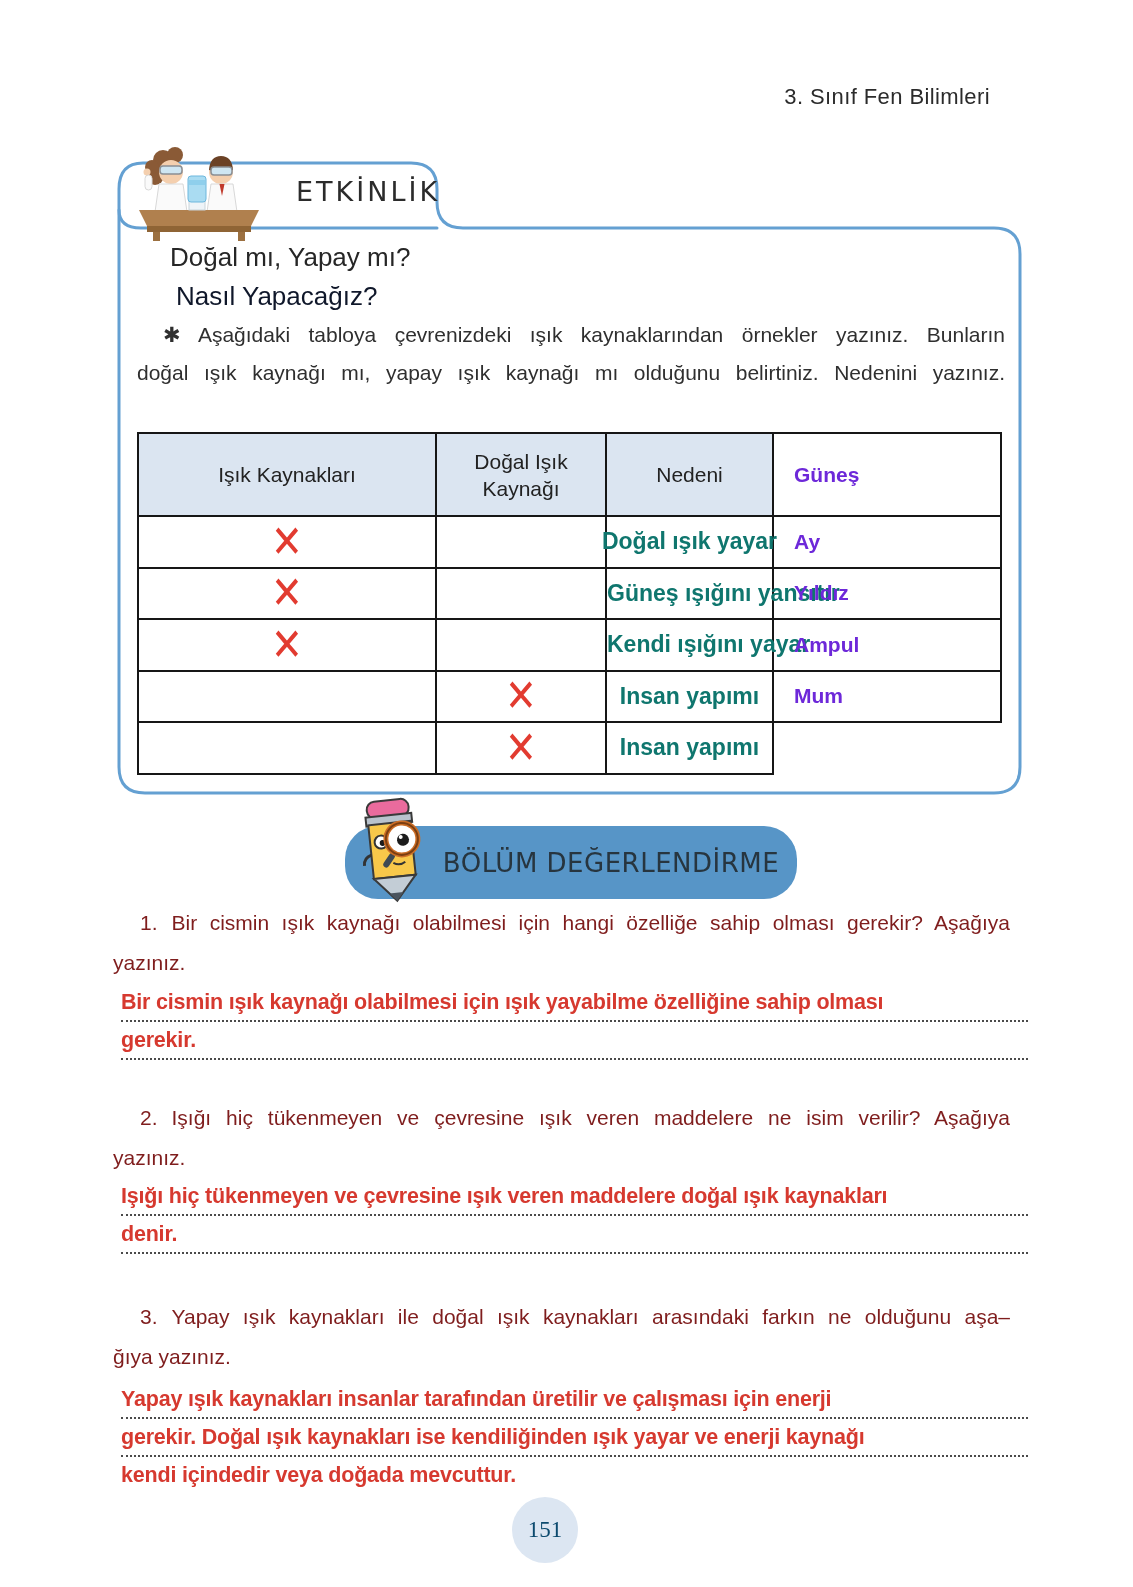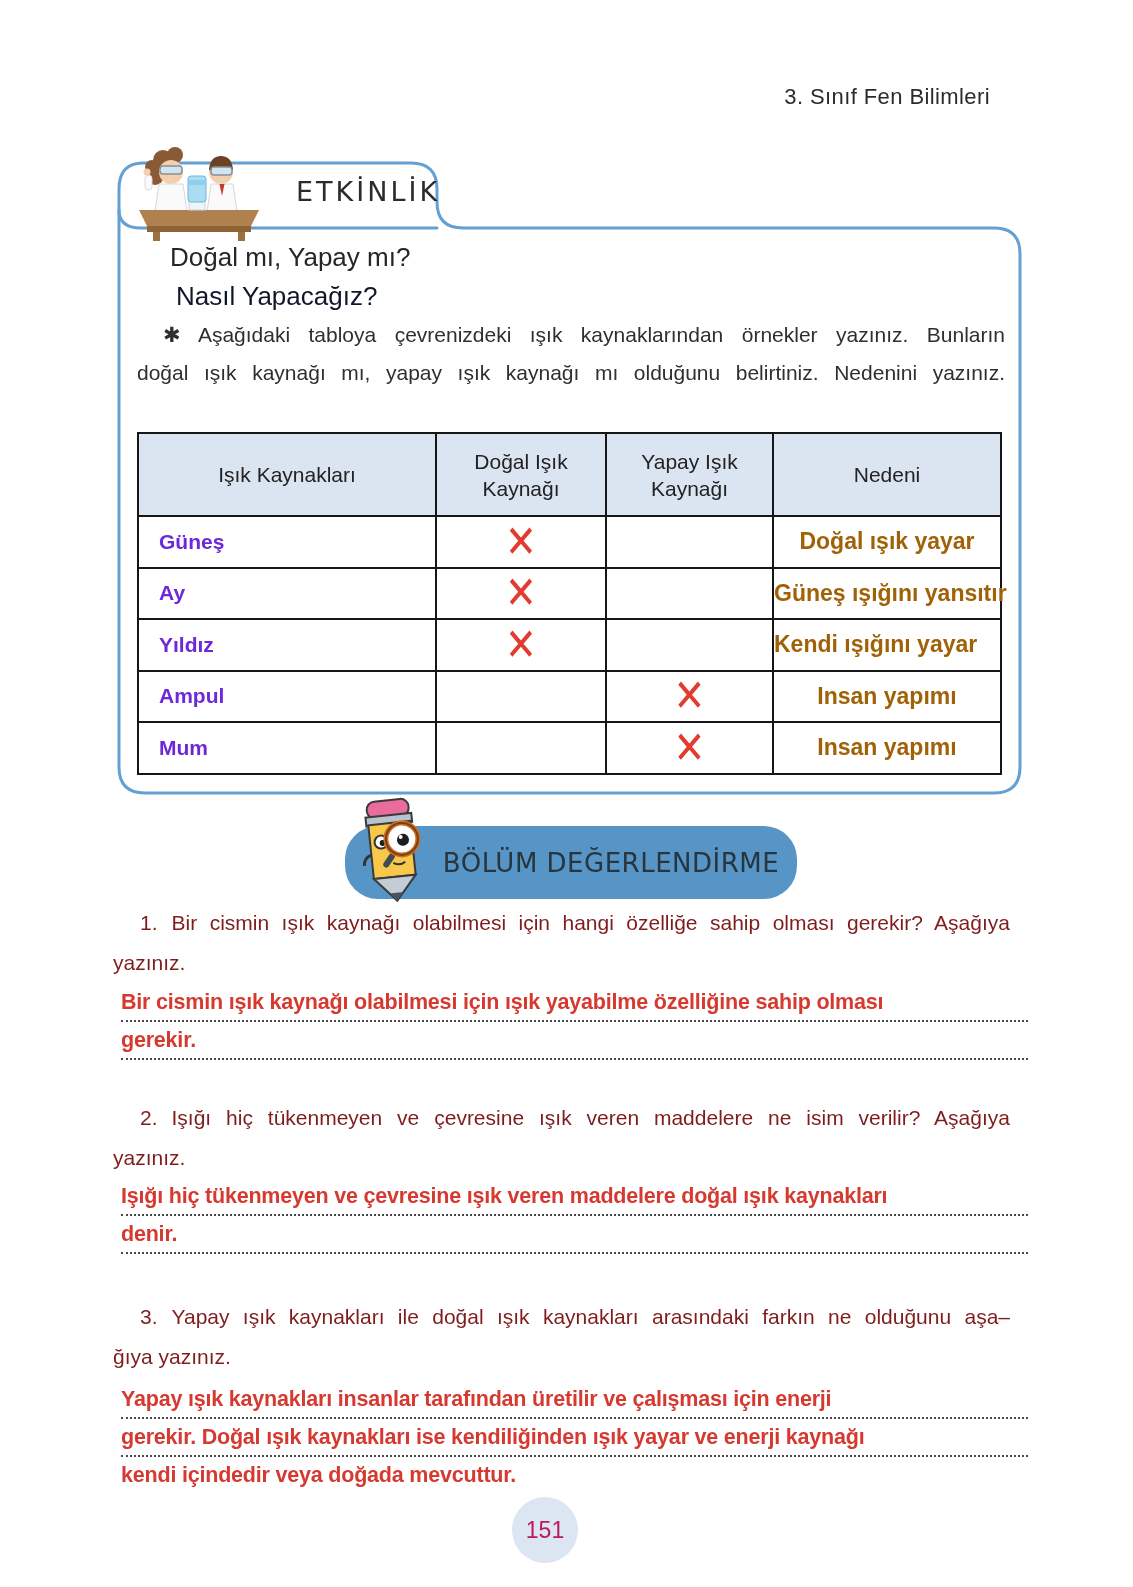--- a/index.html
+++ b/index.html
@@ -27,42 +27,42 @@
        grid-template-columns:298px 170px 167px 228px;
        grid-template-rows:83px repeat(5,51.5px);
        border-top:2px solid #161616;border-left:2px solid #161616;}
   .tbl>div{border-right:2px solid #161616;border-bottom:2px solid #161616;
            display:flex;align-items:center;justify-content:center;overflow:visible;}
   .th{background:#dbe5f1;font-size:21px;line-height:27px;text-align:center;color:#222;}
   .src{justify-content:flex-start !important;padding-left:20px;
        font-weight:bold;font-size:21px;color:#6d28d9;}
   .mark-cell{font-family:"DejaVu Sans",sans-serif;color:#e23b30;}
   .mark-cell span{display:inline-block;font-size:38px;transform:scaleY(1.18);line-height:1;}
-  .reason{font-weight:bold;font-size:23px;color:#a16207;white-space:nowrap;}
+  .reason{font-weight:bold;font-size:23px;color:#0f766e;white-space:nowrap;}
   .reason.ovf{justify-content:flex-start !important;padding-left:0;text-align:center;}
 
   
   .banner{position:absolute;left:345px;top:826px;width:452px;height:73px;background:#5795c7;
           border-radius:33px;display:flex;align-items:center;justify-content:center;
           padding-left:80px;box-sizing:border-box;}
   .banner .lbl{font-family:"DejaVu Sans",sans-serif;font-size:26px;letter-spacing:0.5px;color:#27353f;}
   .mascot{position:absolute;left:342px;top:795px;}
 
   
   .q{position:absolute;left:113px;width:897px;font-size:21px;line-height:40px;color:#7f1d1d;}
   .q .l1{text-align:justify;text-align-last:justify;}
   .q .num{margin-left:27px;margin-right:14px;}
   .ans{position:absolute;left:105px;width:907px;font-weight:bold;color:#d6392f;
        font-size:21.5px;letter-spacing:-0.2px;margin-left:16px;}
   .ans .al{height:36px;line-height:36px;white-space:nowrap;overflow:visible;}
   .ans .ruled{border-bottom:2px dotted #4a4a4a;}
 
   .pagenum{position:absolute;left:512px;top:1497px;width:66px;height:66px;border-radius:50%;
            background:#dce6f2;display:flex;align-items:center;justify-content:center;
-           font-size:23px;color:#be185d;}
+           font-size:23px;color:#0c4a6e;font-family:Liberation Serif, serif;}
 </style>
 </head>
 <body>
 
 <div class="page">
 
   <div class="hdr">3. Sınıf Fen Bilimleri</div>
 
   <svg class="outline-svg" width="912" height="642" viewBox="0 0 912 642">
     <path d="M 28 5 H 296 Q 322 5 322 31 V 44 Q 322 70 348 70 H 879 Q 905 70 905 96 V 609 Q 905 635 879 635 H 30 Q 4 635 4 609 V 31 Q 4 5 28 5 Z" fill="none" stroke="#64a0d2" stroke-width="3" stroke-linecap="round"></path>
@@ -98,21 +98,20 @@
   <div class="act-sub">Nasıl Yapacağız?</div>
 
   <div class="instr">
     <div class="ln ln1"><span>✱</span> <span>Aşağıdaki tabloya çevrenizdeki ışık kaynaklarından örnekler yazınız. Bunların</span></div>
     <div class="ln">doğal ışık kaynağı mı, yapay ışık kaynağı mı olduğunu belirtiniz. Nedenini yazınız.</div>
   </div>
 
   <div class="tbl">
     <div class="th">Işık Kaynakları</div>
     <div class="th">Doğal Işık Kaynağı</div>
-    <div class="th">Yapay Işık Kaynağı</div>
     <div class="th">Nedeni</div>
 
     <div class="src">Güneş</div>
     <div class="mark-cell">
         <span>✕</span>
       </div>
     <div class="mark-cell">
         <span></span>
       </div>
     <div class="reason">Doğal ışık yayar</div>

